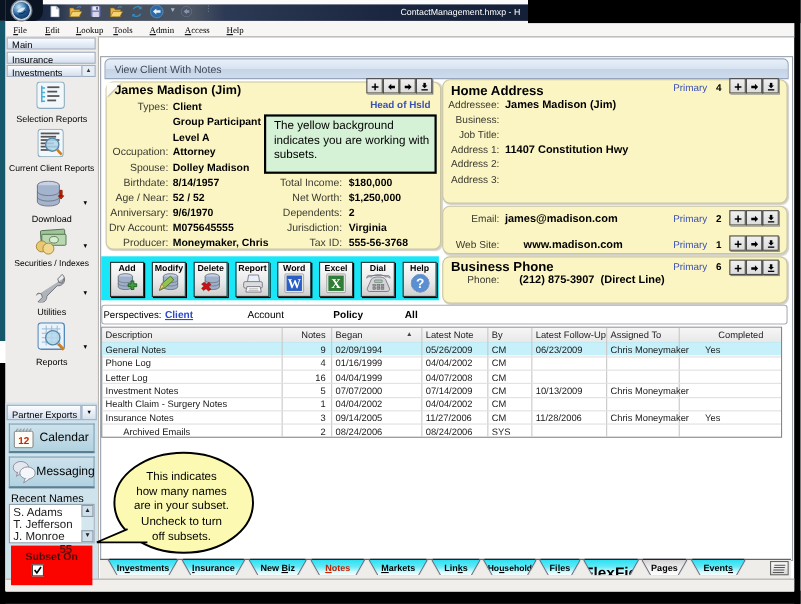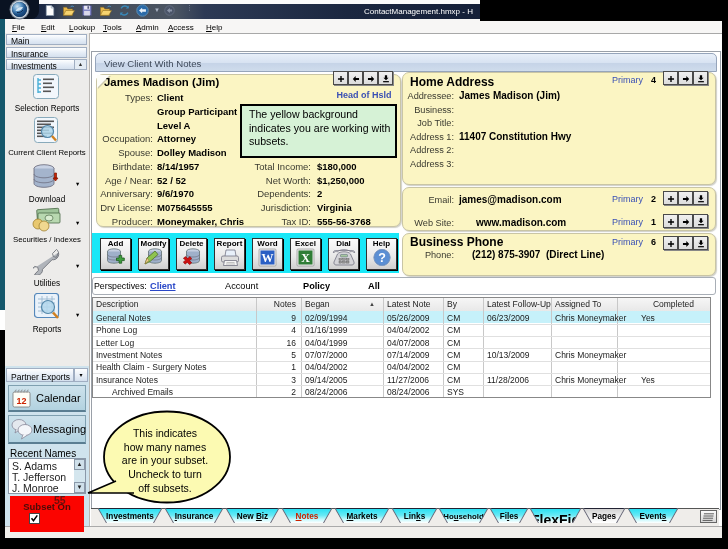--- a/index.html
+++ b/index.html
@@ -9,21 +9,21 @@
 #tb{left:5px;top:0;width:475px;height:19px;background:linear-gradient(90deg,#0b1526 0%,#1e2c48 9%,#424b59 13%,#4a5462 36%,#2d3a55 42%,#1b2740 72%,#141f38 100%);}
 #tbwhite{left:37px;top:0;width:443px;height:4px;background:#fbfbfb;}
 #tborbbg{left:5px;top:0;width:34px;height:19px;background:#0a1322;border-radius:0 0 8px 0;}
 #blackTR{left:480px;top:0;width:248px;height:21px;background:#000;}
 #orb{left:12px;top:2px;width:15px;height:15px;border-radius:50%;
  background:radial-gradient(circle at 35% 30%,#cfe3f2 0%,#5e98c8 30%,#1b4f86 55%,#0c2c55 100%);
  box-shadow:0 0 0 1.5px #c8d3dd, 0 0 0 2.5px #6b7787;}
 #ttl{left:364px;top:7px;width:116px;overflow:hidden;white-space:nowrap;color:#fff;font-size:8px;}
 
 #menubar{left:5px;top:19px;width:717px;height:14px;background:#f7f6f5;border-bottom:1px solid #a8a8a8;}
-.mi{top:23px;font-size:8px;color:#000;}
+.mi{top:23px;font-size:8px;color:#000;font-family:Liberation Serif, serif;}
 .mi u{text-decoration:underline;}
 
 #leftedge-t{left:0;top:19px;width:5px;height:291px;background:#15586c;}
 #leftedge-nav{left:0;top:0;width:5px;height:19px;background:#0a1322;}
 #leftedge-b{left:0;top:330px;width:5px;height:219px;background:#000;}
 #rightedge{left:722px;top:0;width:6px;height:549px;background:#000;}
 #botedge{left:0;top:537px;width:728px;height:12px;background:#000;}
 
 #sidebar{left:5px;top:33px;width:84px;height:504px;background:#edecea;border-right:1px solid #b9b6b2;}
 #sidebarlow{left:5px;top:366px;width:84px;height:171px;background:#cfe3ed;}
@@ -220,21 +220,21 @@
   <div class="abs" id="headhsld">Head of Hsld</div>
 
   <div class="abs row" style="left:96px;top:92px"><span class="rlab" style="width:57px">Types:</span><b style="margin-left:4px">Client</b></div>
   <div class="abs row" style="left:96px;top:105.8px"><span class="rlab" style="width:57px"></span><b style="margin-left:4px">Group Participant</b></div>
   <div class="abs row" style="left:96px;top:119.5px"><span class="rlab" style="width:57px"></span><b style="margin-left:4px">Level A</b></div>
   <div class="abs row" style="left:96px;top:133.3px"><span class="rlab" style="width:57px">Occupation:</span><b style="margin-left:4px">Attorney</b></div>
   <div class="abs row" style="left:96px;top:147.1px"><span class="rlab" style="width:57px">Spouse:</span><b style="margin-left:4px">Dolley Madison</b></div>
   <div class="abs row" style="left:96px;top:160.8px"><span class="rlab" style="width:57px">Birthdate:</span><b style="margin-left:4px">8/14/1957</b></div>
   <div class="abs row" style="left:96px;top:174.6px"><span class="rlab" style="width:57px">Age / Near:</span><b style="margin-left:4px">52 / 52</b></div>
   <div class="abs row" style="left:96px;top:188.4px"><span class="rlab" style="width:57px">Anniversary:</span><b style="margin-left:4px">9/6/1970</b></div>
-  <div class="abs row" style="left:96px;top:202.1px"><span class="rlab" style="width:57px">Drv License:</span><b style="margin-left:4px">M075645555</b></div>
+  <div class="abs row" style="left:96px;top:202.1px"><span class="rlab" style="width:57px">Drv Account:</span><b style="margin-left:4px">M075645555</b></div>
   <div class="abs row" style="left:96px;top:215.9px"><span class="rlab" style="width:57px">Producer:</span><b style="margin-left:4px">Moneymaker, Chris</b></div>
   <div class="abs row" style="left:240px;top:160.8px"><span class="rlab" style="width:71px">Total Income:</span><b style="margin-left:6px">$180,000</b></div>
   <div class="abs row" style="left:240px;top:174.6px"><span class="rlab" style="width:71px">Net Worth:</span><b style="margin-left:6px">$1,250,000</b></div>
   <div class="abs row" style="left:240px;top:188.4px"><span class="rlab" style="width:71px">Dependents:</span><b style="margin-left:6px">2</b></div>
   <div class="abs row" style="left:240px;top:202.1px"><span class="rlab" style="width:71px">Jurisdiction:</span><b style="margin-left:6px">Virginia</b></div>
   <div class="abs row" style="left:240px;top:215.9px"><span class="rlab" style="width:71px">Tax ID:</span><b style="margin-left:6px">555-56-3768</b></div>
 
   <div class="abs ptitle" style="left:410px;top:74.5px">Home Address</div>
   <div class="abs primary" style="left:612px;top:75px">Primary</div>
   <div class="abs pnum" style="left:651px;top:75px">4</div>

